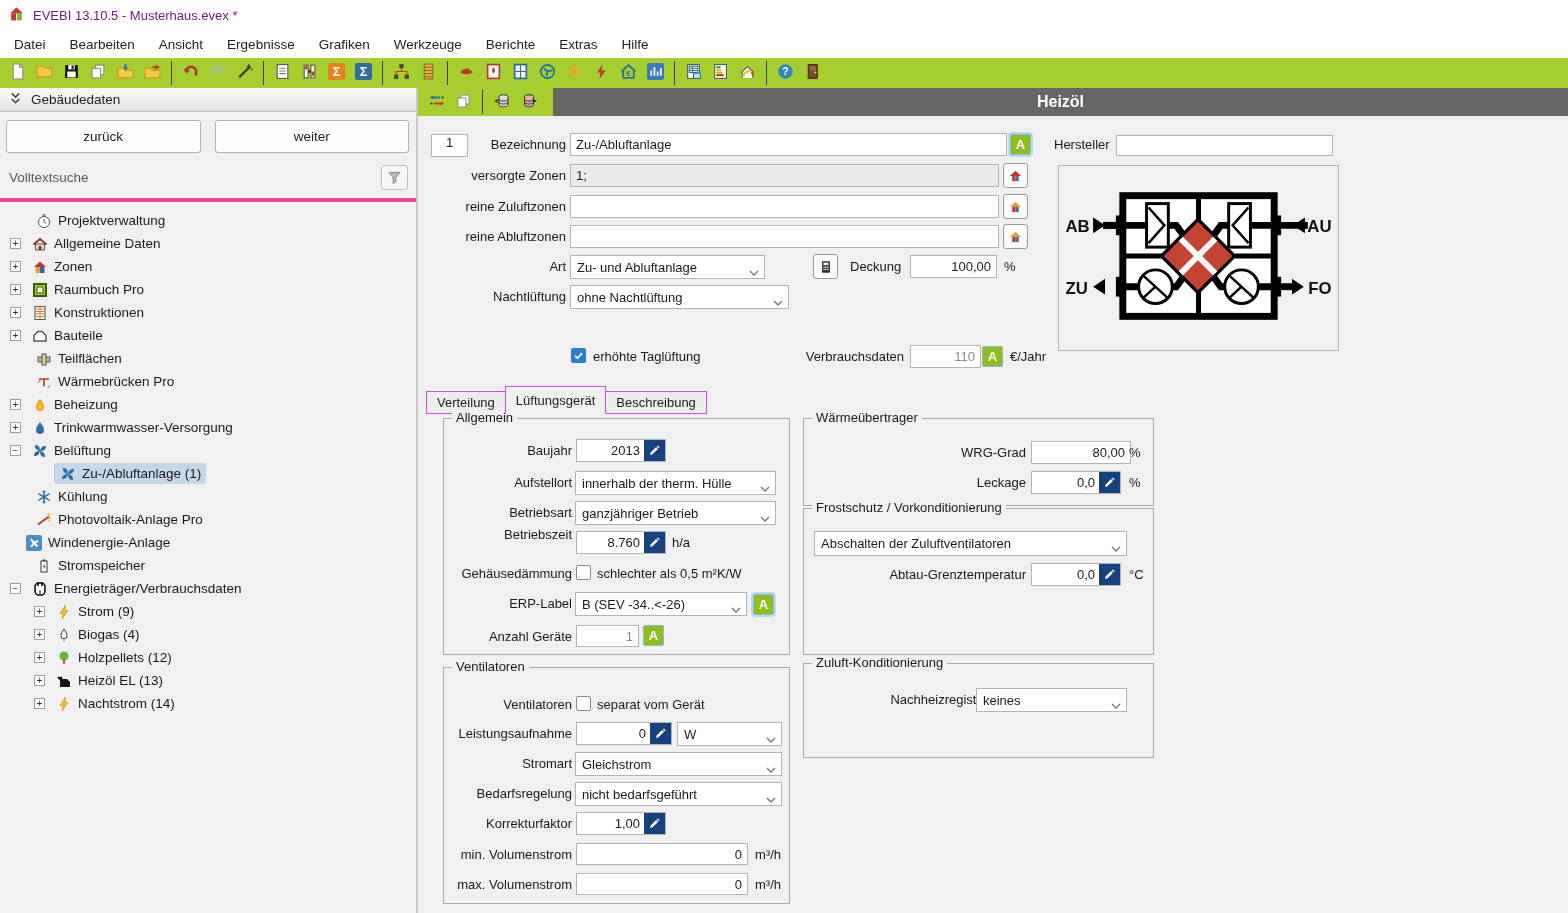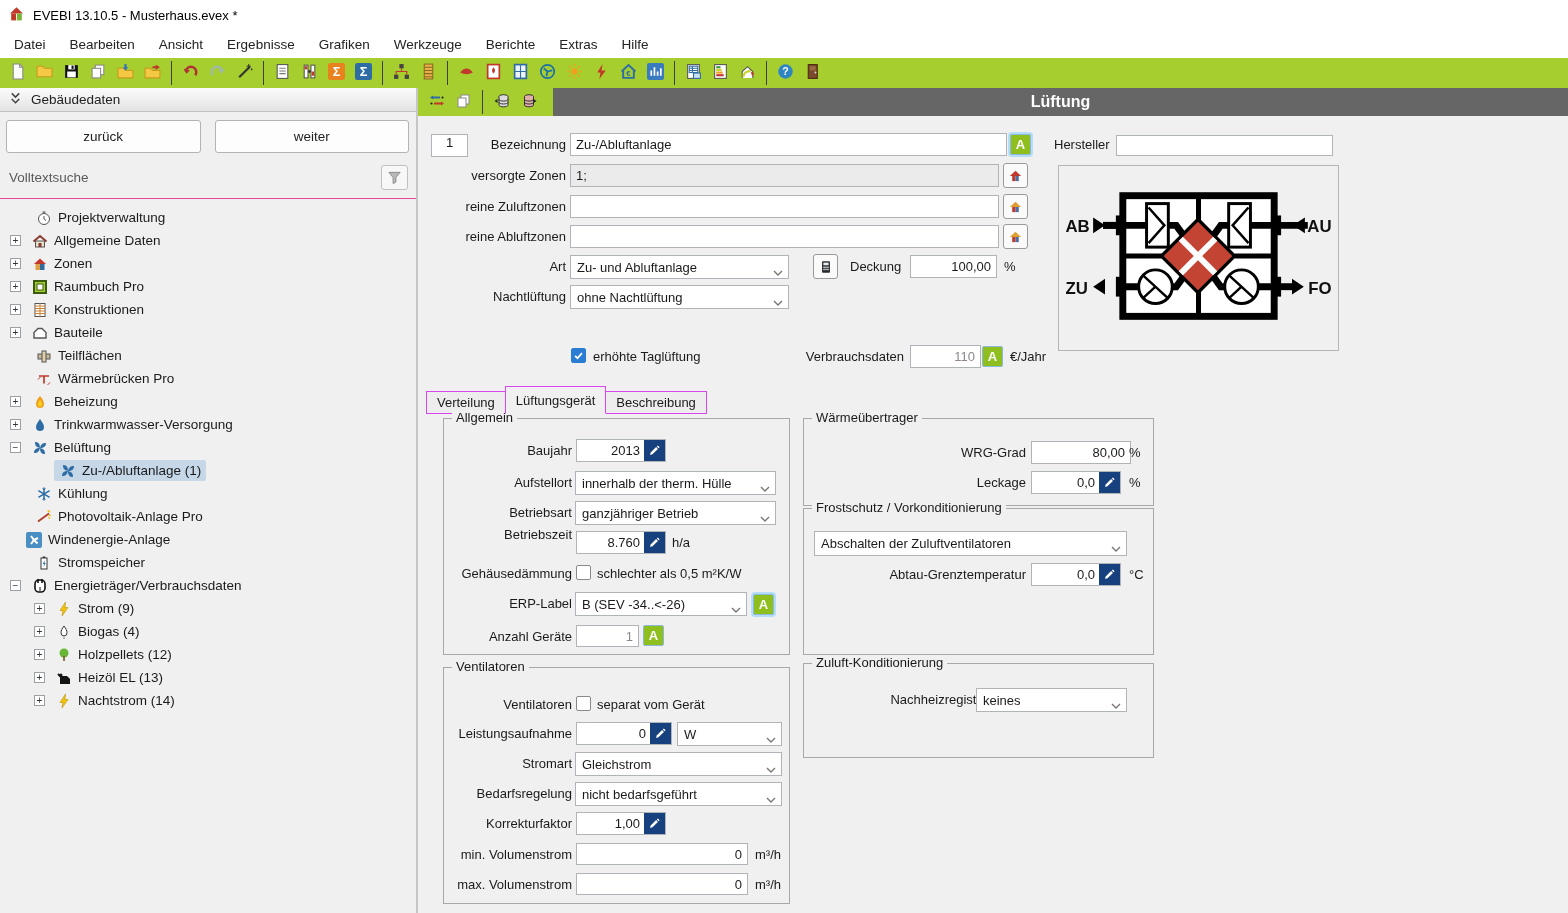--- a/index.html
+++ b/index.html
@@ -1,34 +1,34 @@
 <!DOCTYPE html>
 <html><head>
 <meta charset="utf-8">
 <style>
   * { margin:0; padding:0; box-sizing:border-box; }
   html,body { width:1568px; height:913px; overflow:hidden;
     font-family:"Liberation Sans","DejaVu Sans",sans-serif; font-size:13px; color:#1a1a1a;
     background:#f0f0f0; }
   
   .titlebar { height:30px; background:#ffffff; display:flex; align-items:center; padding-left:8px; gap:8px; }
-  .titlebar .ttext { font-size:13px; color:#000000; }
+  .titlebar .ttext { font-size:13px; color:#701a75; }
   .menubar { height:28px; background:#ffffff; display:flex; align-items:center; padding-left:2px; }
   .menu-item { padding:4px 12px; font-size:13.5px; color:#222; cursor:default; }
   .toolbar { height:30px; background:#a6ce2e; display:flex; align-items:center; padding-left:4px; }
   .tbtn { width:27px; height:26px; border:none; background:transparent; display:flex; align-items:center; justify-content:center; cursor:default; }
   .tsep { width:1px; height:24px; background:#3f3f3f; margin:0 5px; }
   
   .content { display:flex; height:825px; }
   .sidebar { width:418px; background:#f0f0f0; border-right:2px solid #c6c6c6; display:flex; flex-direction:column; }
   .sb-header { height:24px; background:linear-gradient(#fbfbfb,#e3e3e3); border-bottom:1px solid #c0c0c0;
     display:flex; align-items:center; gap:9px; padding-left:9px; font-size:13.5px; color:#222; }
   .nav-row { display:flex; gap:14px; padding:8px 7px 6px 6px; }
   .nav-btn { flex:1; height:33px; background:#fdfdfd; border:1px solid #b3b3b3; border-radius:3px; font-size:13.5px; color:#222; cursor:default; }
-  .search-row { display:flex; align-items:center; padding:6px 8px 8px 9px; border-bottom:1px solid #ec4899; }
+  .search-row { display:flex; align-items:center; padding:6px 8px 8px 9px; border-bottom:4px solid #ec4899; }
   .search-row .slabel { color:#5a5a5a; font-size:13.5px; }
   .filter-btn { margin-left:auto; width:27px; height:25px; background:#f7f7f7; border:1px solid #c0c0c0; border-radius:3px; display:flex; align-items:center; justify-content:center; }
   .tree { padding-top:7px; overflow:hidden; }
   .trow { height:23px; display:flex; align-items:center; gap:5px; }
   .exp { width:11px; height:11px; border:1px solid #9aa0a6; background:#fff; font-size:10px; line-height:9px;
     text-align:center; color:#333; flex:none; }
   .exp-sp { width:15px; flex:none; }
   .ticon { width:17px; height:17px; flex:none; display:flex; align-items:center; justify-content:center; }
   .tcore { display:flex; align-items:center; gap:6px; padding:2px 5px; border-radius:2px; }
   .tcore.sel { background:#c6d7e8; }
@@ -604,21 +604,21 @@
         </button>
         <button class="tbtn">
           <span><svg width="16" height="16" viewBox="0 0 16 16">
               <ellipse cx="8" cy="3.5" rx="4.5" ry="1.8" fill="#e2b0a8" stroke="#333"></ellipse>
               <path d="M3.5 3.5v8.5c0 1 2 1.8 4.5 1.8s4.5-.8 4.5-1.8V3.5" fill="#e2b0a8" stroke="#333"></path>
               <path d="M3.5 6.3c0 1 2 1.8 4.5 1.8s4.5-.8 4.5-1.8M3.5 9.2c0 1 2 1.8 4.5 1.8S12.5 10.2 12.5 9.2" fill="none" stroke="#333"></path>
               <path d="M15.5 8 12.5 6v4z" fill="#222"></path>
             </svg></span>
         </button>
       </div>
-    <div class="phead">Lüftung</div>
+    <div class="phead">Heizöl</div>
 
     <div class="inp num" style="left:13px; top:46px; width:37px; text-align:center;">1</div>
     <div class="lbl rlbl" style="left:0; width:148px; top:49px;">Bezeichnung</div>
     <input class="inp" style="left: 152px; top: 45px; width: 437px;" value="Zu-/Abluftanlage">
     <div class="abtn halo" style="left:592px; top:46px;">A</div>
     <div class="lbl" style="left:636px; top:49px;">Hersteller</div>
     <input class="inp" style="left: 698px; top: 47px; width: 217px; height: 21px;" value="">
 
     <div class="lbl rlbl" style="left:0; width:148px; top:80px;">versorgte Zonen</div>
     <input class="inp ro" style="left: 152px; top: 76px; width: 429px;" readonly="" value="1;">
@@ -644,21 +644,21 @@
     <input class="inp" style="left: 152px; top: 137px; width: 429px;" value="">
     <div class="sqbtn" style="left:585px; top:136px;">
         <svg width="15" height="15" viewBox="0 0 16 16">
           <path d="M2 8.5 8 3l6 5.5z" fill="#e0a030"></path>
           <rect x="4.5" y="8.5" width="3.5" height="5.5" fill="#c0392b"></rect>
           <rect x="8" y="8.5" width="3.5" height="5.5" fill="#4a6fa5"></rect>
         </svg>
       </div>
 
     <div class="lbl rlbl" style="left:0; width:148px; top:171px;">Art</div>
-    <div class="dd" style="left:152px; top:167px; width:219px;">
+    <div class="dd" style="left:152px; top:167px; width:195px;">
         <span>Zu- und Abluftanlage</span>
         <span class="arr"><svg width="10" height="7" viewBox="0 0 10 7">
             <path d="M1 1l4 4 4-4" stroke="#777" stroke-width="1.4" fill="none"></path>
           </svg></span>
       </div>
     <div class="sqbtn" style="left:395px; top:166px;">
         <svg width="14" height="14" viewBox="0 0 16 16">
           <rect x="3.5" y="1.5" width="9" height="13" rx="1" fill="#2a2a2a"></rect>
           <rect x="5" y="3" width="6" height="3" fill="#e3ecf3"></rect>
           <g fill="#e3ecf3">

